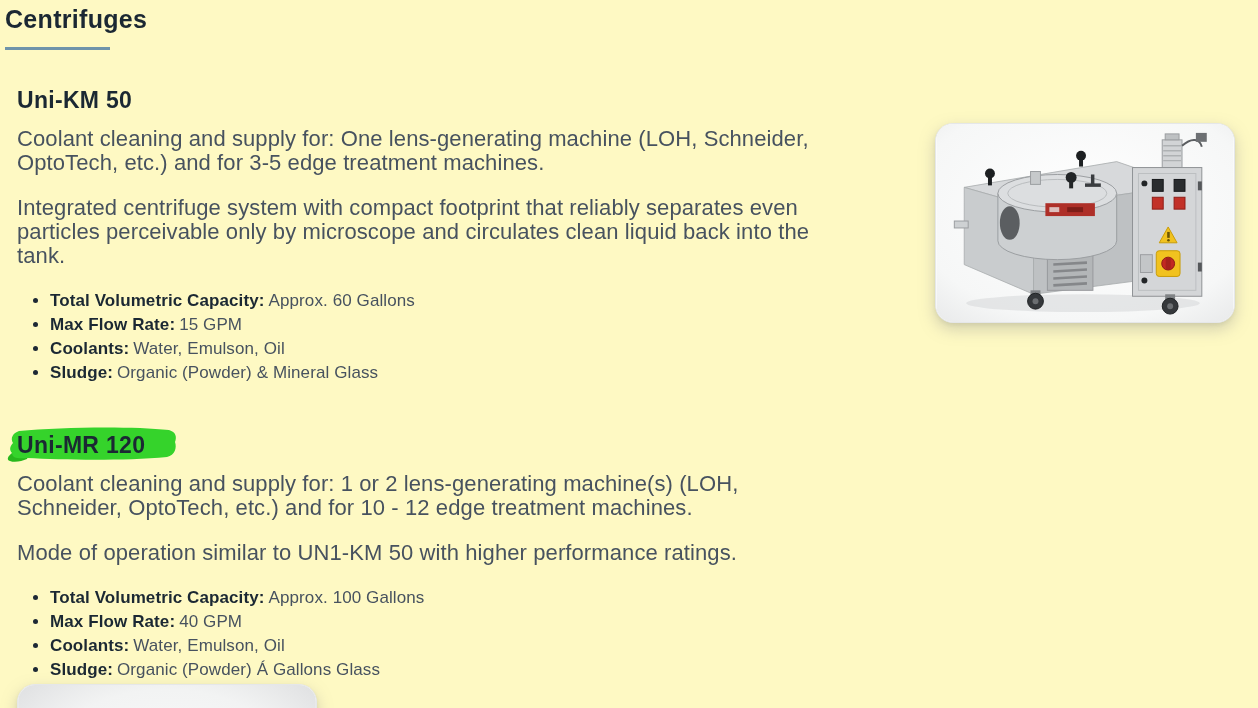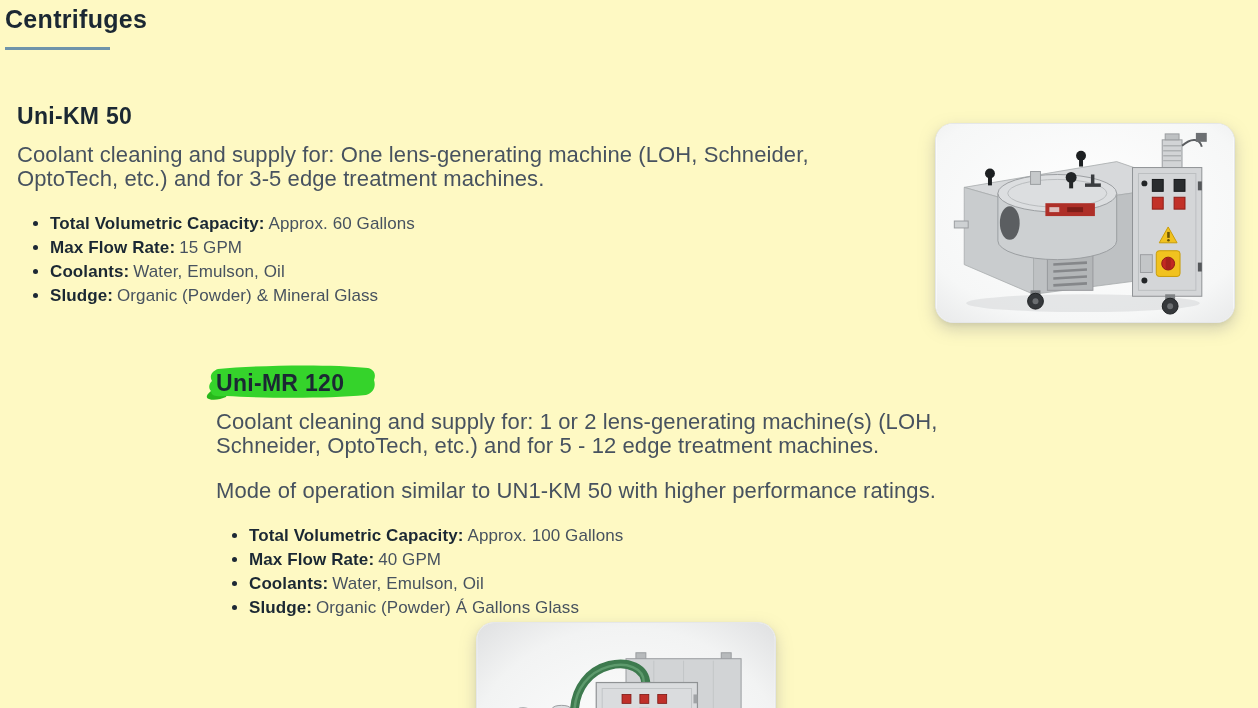--- a/index.html
+++ b/index.html
@@ -26,21 +26,21 @@
   .title-underline {
     width: 105px;
     height: 3px;
     background: var(--underline-color, #6f94aa);
     margin-top: 13px;
   }
   
   section.product {
     display: flex;
     justify-content: space-between;
-    align-items: center;
+    align-items: flex-start;
     margin-left: 12px;
   }
   .product-km { margin-top: 36px; }
   .product-mr { margin-top: 46px; flex-direction: column; }
   .product-info {
     max-width: 820px;
     color: var(--body-color, #47525f);
   }
   .product-name {
     margin: 0 0 13px;
@@ -105,20 +105,21 @@
 
   <header>
     <h1 class="page-h1">Centrifuges</h1>
     <div class="title-underline"></div>
   </header>
 
   <section class="product product-km">
     <div class="product-info">
       <h2 class="product-name"><span class="name-text">Uni-KM 50</span></h2>
       <p>Coolant cleaning and supply for: One lens-generating machine (LOH, Schneider, OptoTech, etc.) and for 3-5 edge treatment machines.</p>
+      <p>Integrated centrifuge system with compact footprint that reliably separates even particles perceivable only by microscope and circulates clean liquid back into the tank.</p>
       <ul class="specs">
         <li><b>Total Volumetric Capacity:</b><span class="v">Approx. 60 Gallons</span></li>
         <li><b>Max Flow Rate:</b><span class="v">15 GPM</span></li>
         <li><b>Coolants:</b><span class="v">Water, Emulson, Oil</span></li>
         <li><b>Sludge:</b><span class="v">Organic (Powder) &amp; Mineral Glass</span></li>
       </ul>
     </div>
 
     <figure class="image-card card-km">
       <svg viewBox="0 0 300 200" role="img" aria-label="Uni-KM 50 centrifuge machine photo">
@@ -208,21 +209,21 @@
     <div class="product-info">
       <h2 class="product-name">
         <span class="name-wrap">
           <svg class="marker-svg" viewBox="0 0 172 38" preserveAspectRatio="none">
             <path d="M6,27 C2,30 0,34 4,35 C9,37 16,35 21,33 L24,26 L10,22 Z" fill="var(--highlight-dark-color, #28b81c)"></path>
             <path d="M13,5 C55,1 125,0 163,4 C170,6 171,11 169,16 C171,22 169,29 161,31 C118,35 58,34 21,32 C12,33 6,32 6,27 C3,24 4,20 7,17 C4,12 7,7 13,5 Z" fill="var(--highlight-color, #35d32b)"></path>
           </svg>
           <span class="name-text">Uni-MR 120</span>
         </span>
       </h2>
-      <p>Coolant cleaning and supply for: 1 or 2 lens-generating machine(s) (LOH, Schneider, OptoTech, etc.) and for 5 - 12 edge treatment machines.</p>
+      <p>Coolant cleaning and supply for: 1 or 2 lens-generating machine(s) (LOH, Schneider, OptoTech, etc.) and for 10 - 12 edge treatment machines.</p>
       <p>Mode of operation similar to UN1-KM 50 with higher performance ratings.</p>
       <ul class="specs">
         <li><b>Total Volumetric Capacity:</b><span class="v">Approx. 100 Gallons</span></li>
         <li><b>Max Flow Rate:</b><span class="v">40 GPM</span></li>
         <li><b>Coolants:</b><span class="v">Water, Emulson, Oil</span></li>
         <li><b>Sludge:</b><span class="v">Organic (Powder) Á Gallons Glass</span></li>
       </ul>
     </div>
 
     <figure class="image-card card-mr">

